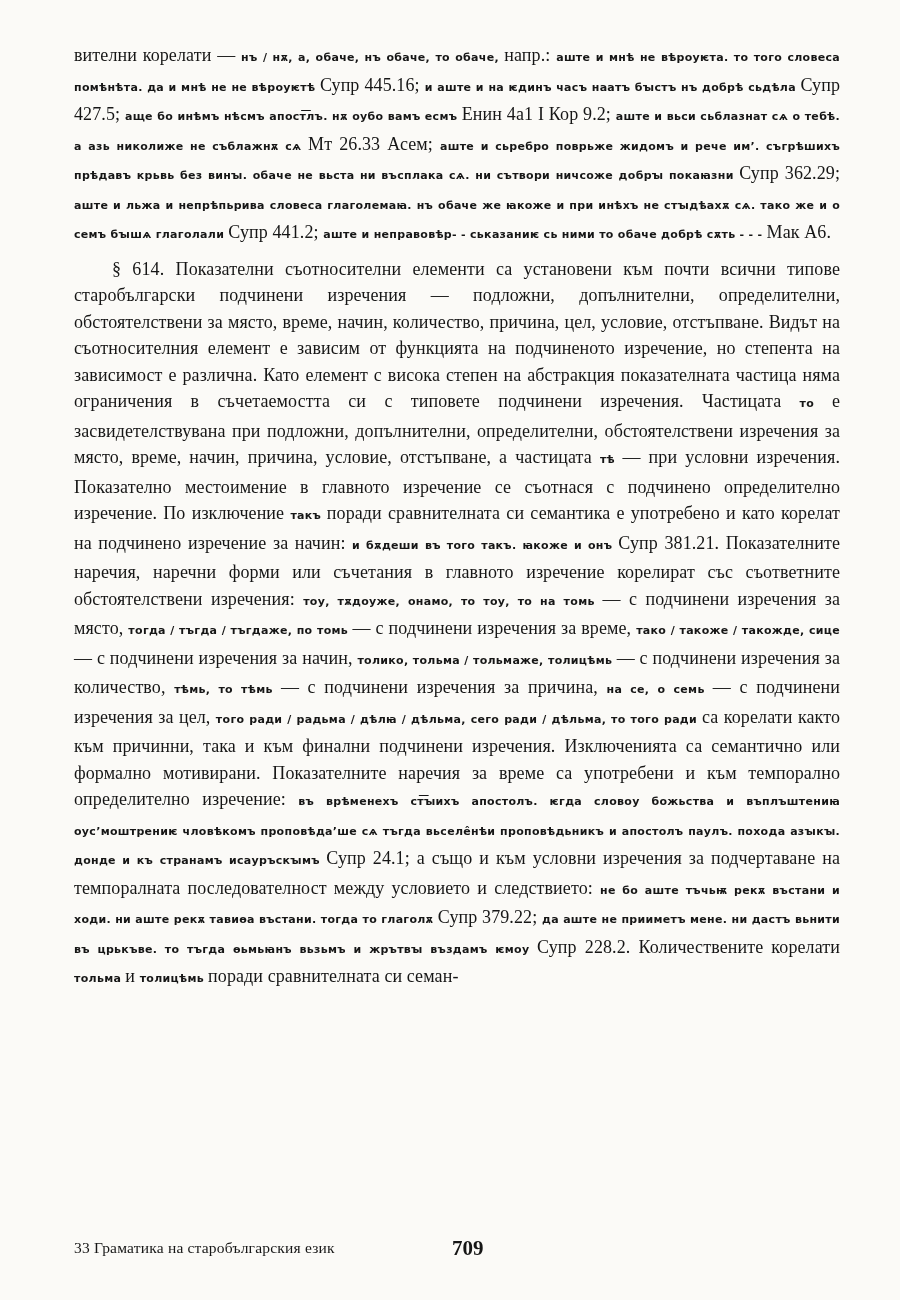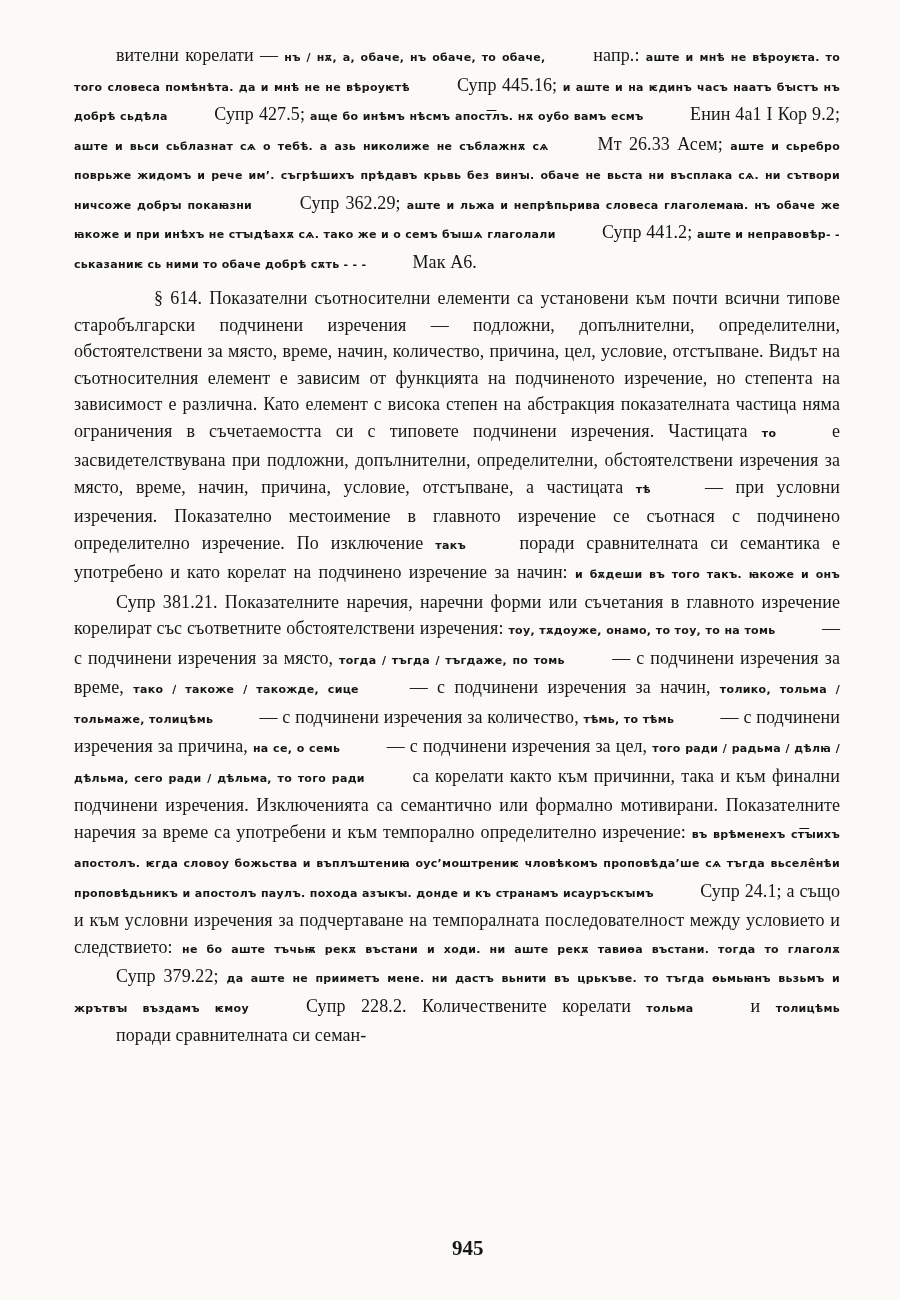--- a/index.html
+++ b/index.html
@@ -27,21 +27,20 @@
     line-height:26.5px;
     text-align:justify;
     letter-spacing:0.1px;
   }
   p.para.indent{
     text-indent:38px;
     margin-top:7px;
   }
   span.plain{
     font-family:"Liberation Serif", serif;
-    margin-left:42px;
   }
   span.ocs{
     font-family:"DejaVu Sans", sans-serif;
     font-weight:700;
     font-size:11px;
     letter-spacing:0.3px;
   }
   .footer{
     position:absolute;
     left:74px;top:1236px;
@@ -68,16 +67,17 @@
 
 <div class="page">
 
   <div class="text-block">
 
   <p class="para"><span class="plain">вителни корелати — </span><span class="ocs">нъ / нѫ, а, обаче, нъ обаче, то обаче, </span><span class="plain">напр.: </span><span class="ocs">аште и мнѣ не вѣроуѥта. то того словеса помѣнѣта. да и мнѣ не не вѣроуѥтѣ </span><span class="plain">Супр 445.16; </span><span class="ocs">и аште и на ѥдинъ часъ наатъ бꙑстъ нъ добрѣ сьдѣла </span><span class="plain">Супр 427.5; </span><span class="ocs">аще бо инѣмъ нѣсмъ апост͞лъ. нѫ оубо вамъ есмъ </span><span class="plain">Енин 4а1 I Кор 9.2; </span><span class="ocs">аште и вьси сьблазнат сѧ о тебѣ. а азь николиже не съблажнѫ сѧ </span><span class="plain">Мт 26.33 Асем; </span><span class="ocs">аште и сьребро поврьже жидомъ и рече им’. съгрѣшихъ прѣдавъ крьвь без винꙑ. обаче не вьста ни въсплака сѧ. ни сътвори ничсоже добрꙑ покаꙗзни </span><span class="plain">Супр 362.29; </span><span class="ocs">аште и льжа и непрѣпьрива словеса глаголемаꙗ. нъ обаче же ꙗкоже и при инѣхъ не стꙑдѣахѫ сѧ. тако же и о семъ бꙑшѧ глаголали </span><span class="plain">Супр 441.2; </span><span class="ocs">аште и неправовѣр- - ськазаниѥ сь ними то обаче добрѣ сѫть - - - </span><span class="plain">Мак А6.</span></p>
       <p class="para indent"><span class="plain">§ 614. Показателни съотносителни елементи са установени към почти всични типове старобългарски подчинени изречения — подложни, допълнителни, определителни, обстоятелствени за място, време, начин, количество, причина, цел, условие, отстъпване. Видът на съотносителния елемент е зависим от функцията на подчиненото изречение, но степента на зависимост е различна. Като елемент с висока степен на абстракция показателната частица няма ограничения в съчетаемостта си с типовете подчинени изречения. Частицата </span><span class="ocs">то </span><span class="plain">е засвидетелствувана при подложни, допълнителни, определителни, обстоятелствени изречения за място, време, начин, причина, условие, отстъпване, а частицата </span><span class="ocs">тѣ </span><span class="plain">— при условни изречения. Показателно местоимение в главното изречение се съотнася с подчинено определително изречение. По изключение </span><span class="ocs">такъ </span><span class="plain">поради сравнителната си семантика е употребено и като корелат на подчинено изречение за начин: </span><span class="ocs">и бѫдеши въ того такъ. ꙗкоже и онъ </span><span class="plain">Супр 381.21. Показателните наречия, наречни форми или съчетания в главното изречение корелират със съответните обстоятелствени изречения: </span><span class="ocs">тоу, тѫдоуже, онамо, то тоу, то на томь </span><span class="plain">— с подчинени изречения за място, </span><span class="ocs">тогда / тъгда / тъгдаже, по томь </span><span class="plain">— с подчинени изречения за време, </span><span class="ocs">тако / такоже / такожде, сице </span><span class="plain">— с подчинени изречения за начин, </span><span class="ocs">толико, тольма / тольмаже, толицѣмь </span><span class="plain">— с подчинени изречения за количество, </span><span class="ocs">тѣмь, то тѣмь </span><span class="plain">— с подчинени изречения за причина, </span><span class="ocs">на се, о семь </span><span class="plain">— с подчинени изречения за цел, </span><span class="ocs">того ради / радьма / дѣлꙗ / дѣльма, сего ради / дѣльма, то того ради </span><span class="plain">са корелати както към причинни, така и към финални подчинени изречения. Изключенията са семантично или формално мотивирани. Показателните наречия за време са употребени и към темпорално определително изречение: </span><span class="ocs">въ врѣменехъ ст͞ꙑихъ апостолъ. ѥгда словоу божьства и въплъштениꙗ оус’моштрениѥ чловѣкомъ проповѣда’ше сѧ тъгда вьселе̂нѣи проповѣдьникъ и апостолъ паулъ. похода азꙑкꙑ. донде и къ странамъ исауръскꙑмъ </span><span class="plain">Супр 24.1; а също и към условни изречения за подчертаване на темпоралната последователност между условието и следствието: </span><span class="ocs">не бо аште тъчьѭ рекѫ въстани и ходи. ни аште рекѫ тавиѳа въстани. тогда то глаголѫ </span><span class="plain">Супр 379.22; </span><span class="ocs">да аште не прииметъ мене. ни дастъ вьнити въ црькъве. то тъгда ѳьмьꙗнъ вьзьмъ и жрътвꙑ въздамъ ѥмоу </span><span class="plain">Супр 228.2. Количествените корелати </span><span class="ocs">тольма </span><span class="plain">и </span><span class="ocs">толицѣмь </span><span class="plain">поради сравнителната си семан-</span></p>
     </div>
 
   <div class="footer">
-    <span class="footer-page-number">945</span>
+    <span class="footer-left">33  Граматика на старобългарския език</span>
+    <span class="footer-page-number">709</span>
   </div>
 
 </div>
 
 </body></html>

